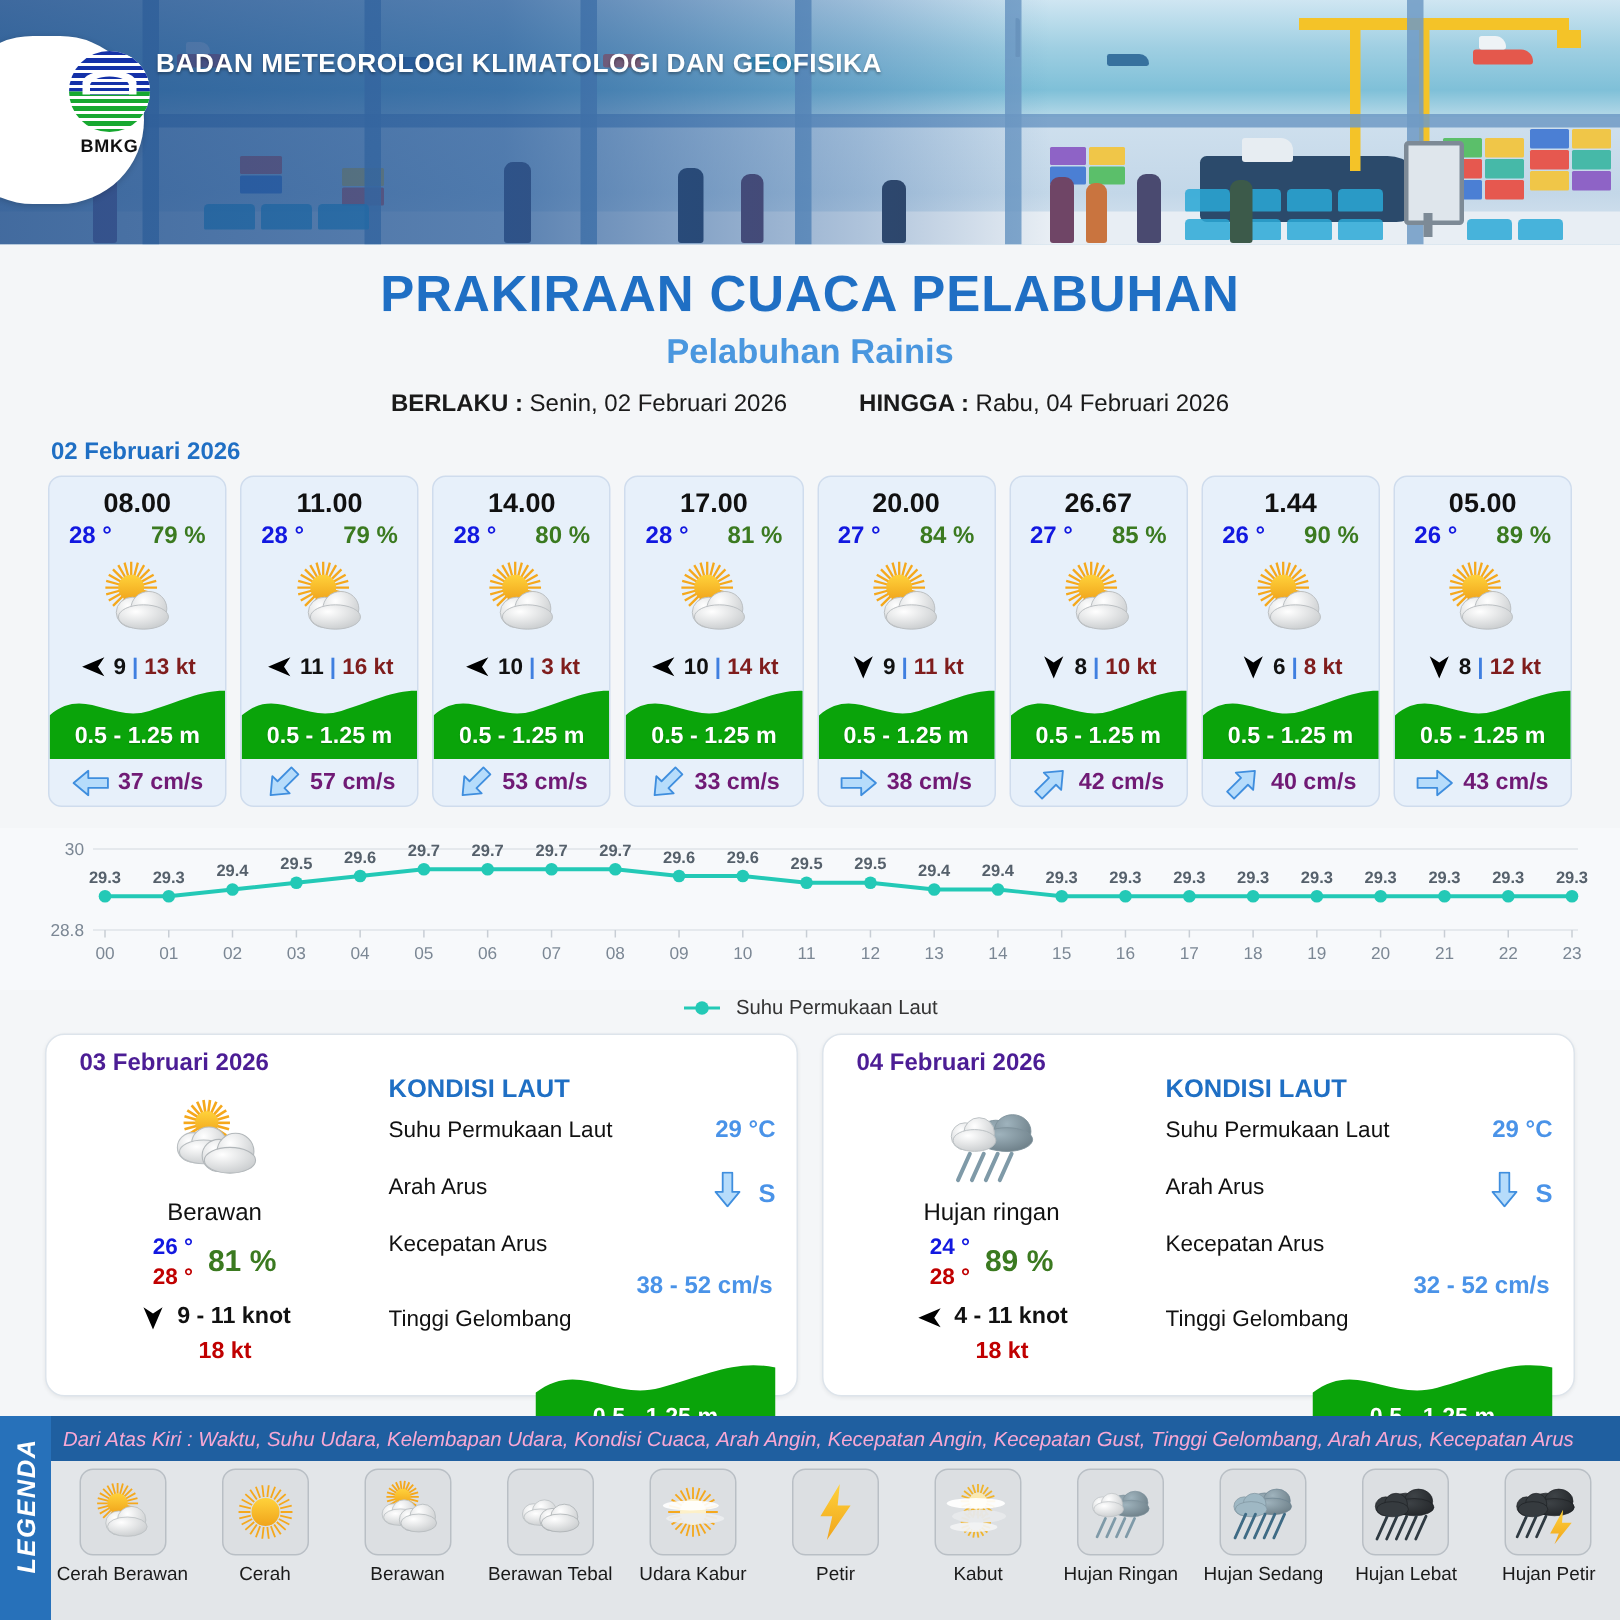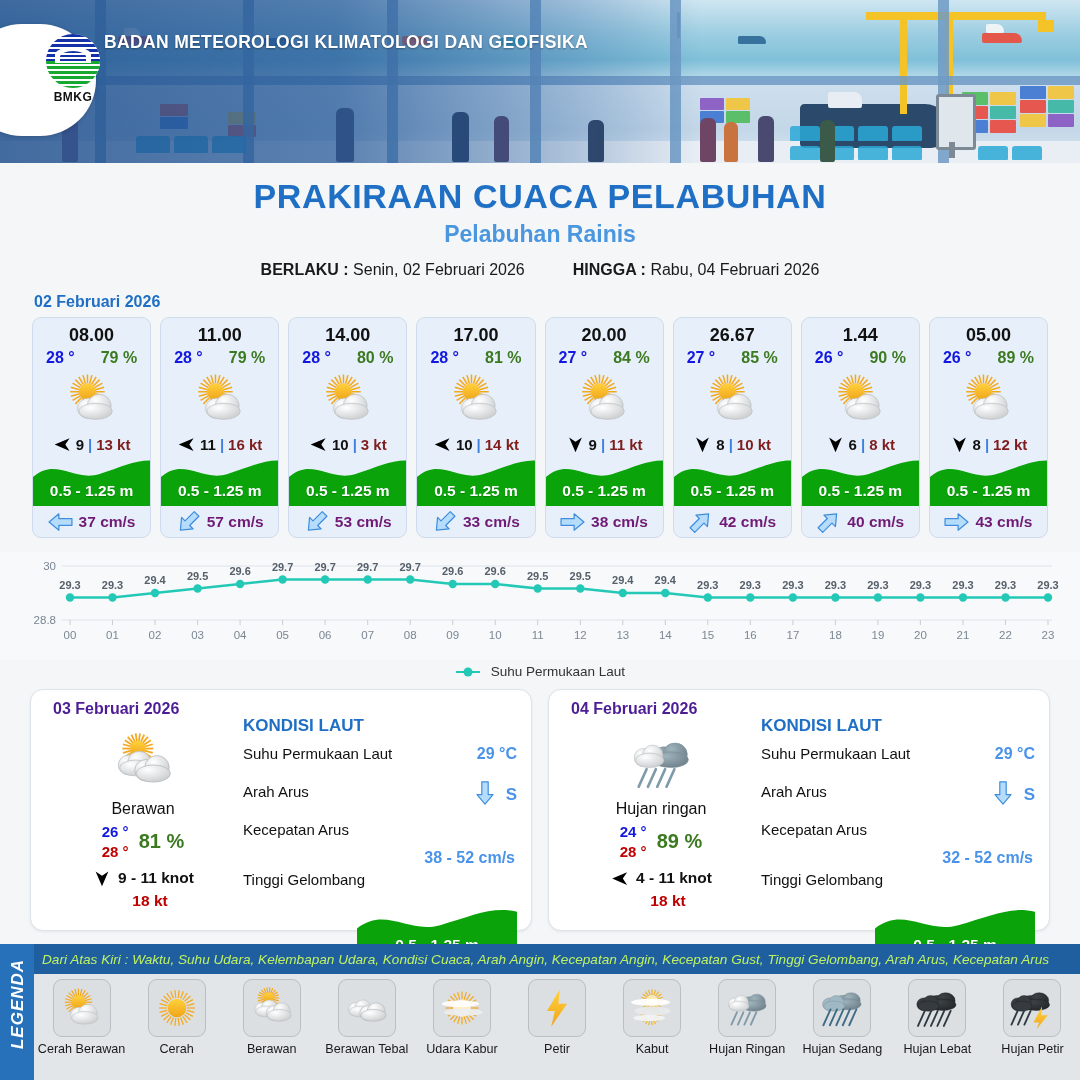--- a/index.html
+++ b/index.html
@@ -96,41 +96,41 @@
   .d-temps{display:flex;align-items:center;justify-content:center;gap:10px;margin-top:5px;}
   .d-tcol{display:flex;flex-direction:column;line-height:1.05;}
   .d-tmin{font:bold 15px "Liberation Sans",sans-serif;color:#1218e0;}
   .d-tmax{font:bold 15px "Liberation Sans",sans-serif;color:#c00000;margin-top:3px;}
   .d-hum{font:bold 20px "Liberation Sans",sans-serif;color:#3b7a20;}
   .d-wind{display:flex;align-items:center;justify-content:center;gap:6px;margin-top:9px;}
   .d-wdir{width:20px;height:17px;flex:0 0 20px;}
   .d-wtxt{font:bold 15.5px "Liberation Sans",sans-serif;color:#111;}
   .d-gust{font:bold 15.5px "Liberation Sans",sans-serif;color:#c00000;margin-top:5px;text-align:center;
     padding-left:14px;}
-  .d-right{position:absolute;left:212px;top:26px;right:14px;}
+  .d-right{position:absolute;left:228px;top:26px;right:14px;}
   .d-kl{font:bold 17px "Liberation Sans",sans-serif;color:#1f6fc4;margin-bottom:9px;}
   .d-item{display:flex;align-items:flex-start;min-height:38px;}
   .d-key{font:15px "Liberation Sans",sans-serif;color:#111;flex:1;}
   .d-val{font:bold 16px "Liberation Sans",sans-serif;color:#4a93e8;text-align:right;min-width:86px;}
   .d-dirwrap{display:flex;align-items:center;justify-content:flex-end;gap:9px;min-width:86px;}
   .d-s{font:bold 17px "Liberation Sans",sans-serif;color:#4a93e8;}
   .d-curspd{font:bold 16px "Liberation Sans",sans-serif;color:#4a93e8;text-align:right;
     margin:-10px 2px 4px 0;}
   .d-wavebox{position:relative;width:160px;height:56px;margin-left:auto;margin-top:-4px;}
   .d-wavelbl{position:absolute;left:0;right:0;bottom:7px;text-align:center;
     font:bold 15.5px "Liberation Sans",sans-serif;color:#fff;text-shadow:0 1px 1px rgba(0,0,0,.22);}
 
   
   .legenda{position:absolute;left:0;bottom:0;width:1080px;height:136px;background:#1f5fa0;}
   .lg-tab{position:absolute;left:0;top:0;width:34px;height:136px;background:#2771ba;}
   .lg-tab span{position:absolute;left:-38px;top:50px;width:112px;
     font:italic bold 17px "Liberation Sans",sans-serif;color:#fff;letter-spacing:1px;
     transform:rotate(-90deg);text-align:center;}
   .lg-note{position:absolute;left:42px;top:8px;right:6px;
-    font:italic 13.6px "Liberation Sans",sans-serif;color:#bef264;white-space:nowrap;}
+    font:italic 13.6px "Liberation Sans",sans-serif;color:#f9a8d4;white-space:nowrap;}
   .lg-strip{position:absolute;left:34px;bottom:0;right:0;height:101px;background:#e3e6e9;
     display:flex;align-items:flex-start;padding-top:5px;}
   .lg-item{flex:1;text-align:center;}
   .lg-box{width:56px;height:56px;margin:0 auto;background:#dcdfe2;border:1px solid #b9bfc5;
     border-radius:9px;display:flex;align-items:center;justify-content:center;}
   .lg-lbl{font:12.6px "Liberation Sans",sans-serif;color:#1a1a1a;margin-top:5px;white-space:nowrap;}
 </style>
 </head>
 <body>
 

